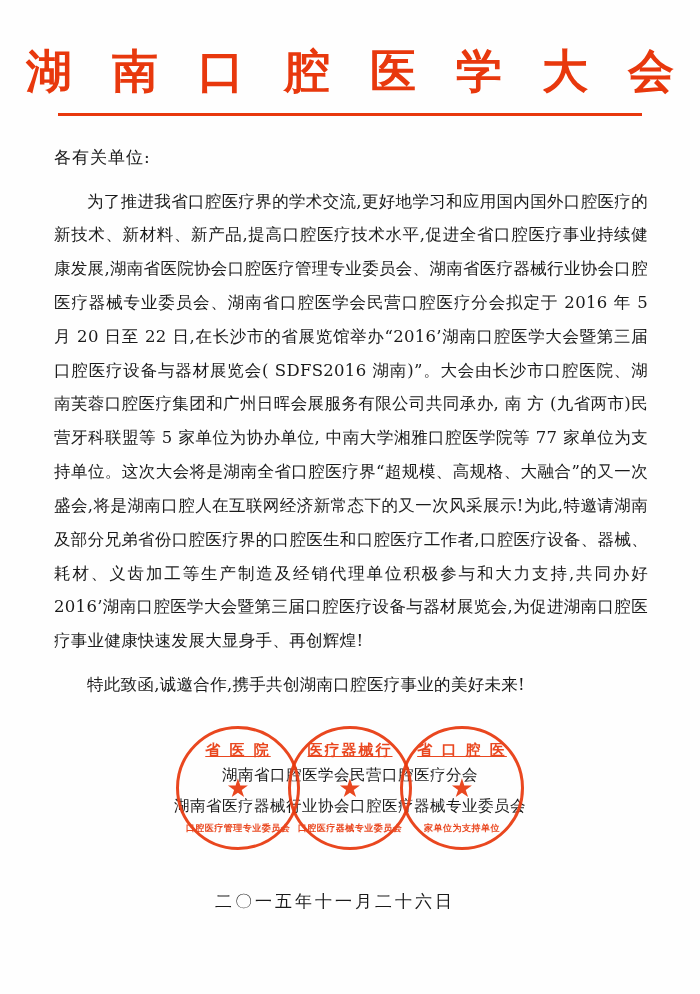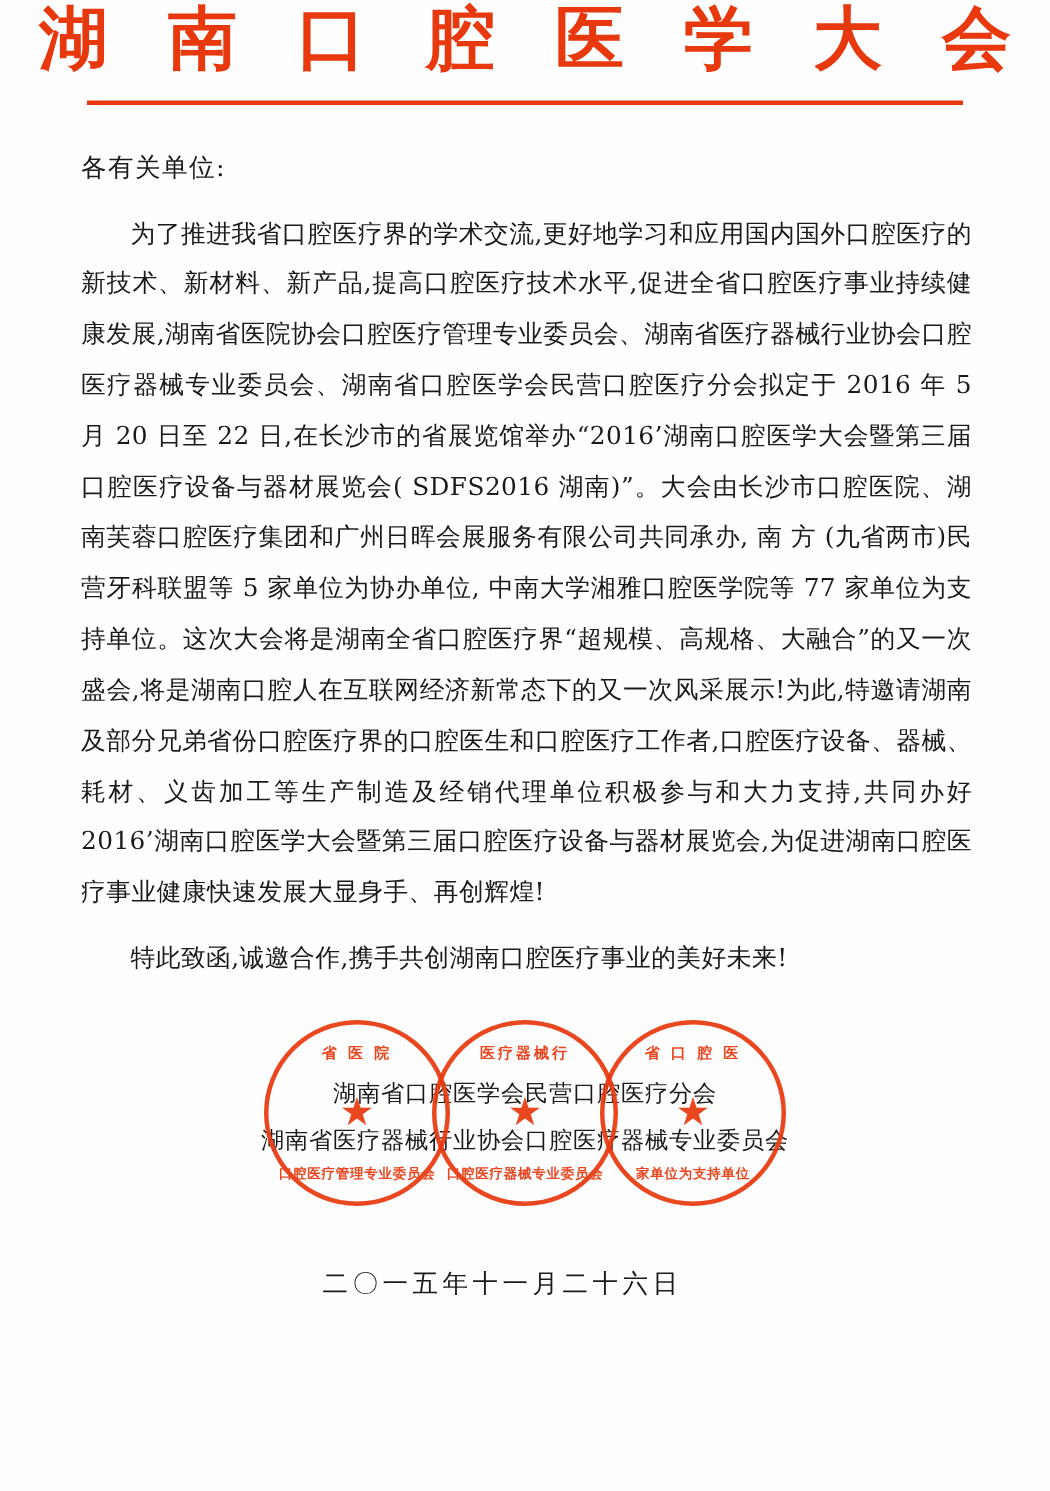--- a/index.html
+++ b/index.html
@@ -17,20 +17,21 @@
   }
   .page {
     position: absolute;
     inset: 0;
     background: #fefefe;
   }
 
   
   .masthead {
     text-align: center;
+    padding-top: 46px;
   }
   .masthead-title {
     color: #e8380d;
     font-family: "DejaVu Serif", "Liberation Serif", serif;
     font-weight: bold;
     font-size: 46px;
     letter-spacing: 12px;
     line-height: 1.1;
     white-space: nowrap;
     text-indent: 12px;
@@ -128,22 +129,23 @@
     position: absolute;
     left: 0;
     right: 0;
     text-align: center;
     color: #e8380d;
     font-family: "DejaVu Serif", "Liberation Serif", serif;
     font-weight: bold;
   }
   .stamp .arc-top {
     top: 12px;
-    font-size: 10px;
+    font-size: 15px;
     letter-spacing: 2px;
+    text-decoration: underline;
   }
   .stamp .arc-bottom {
     bottom: 12px;
     font-size: 9px;
     letter-spacing: 0.5px;
   }
 
   
   .doc-date {
     margin-top: 6px;

